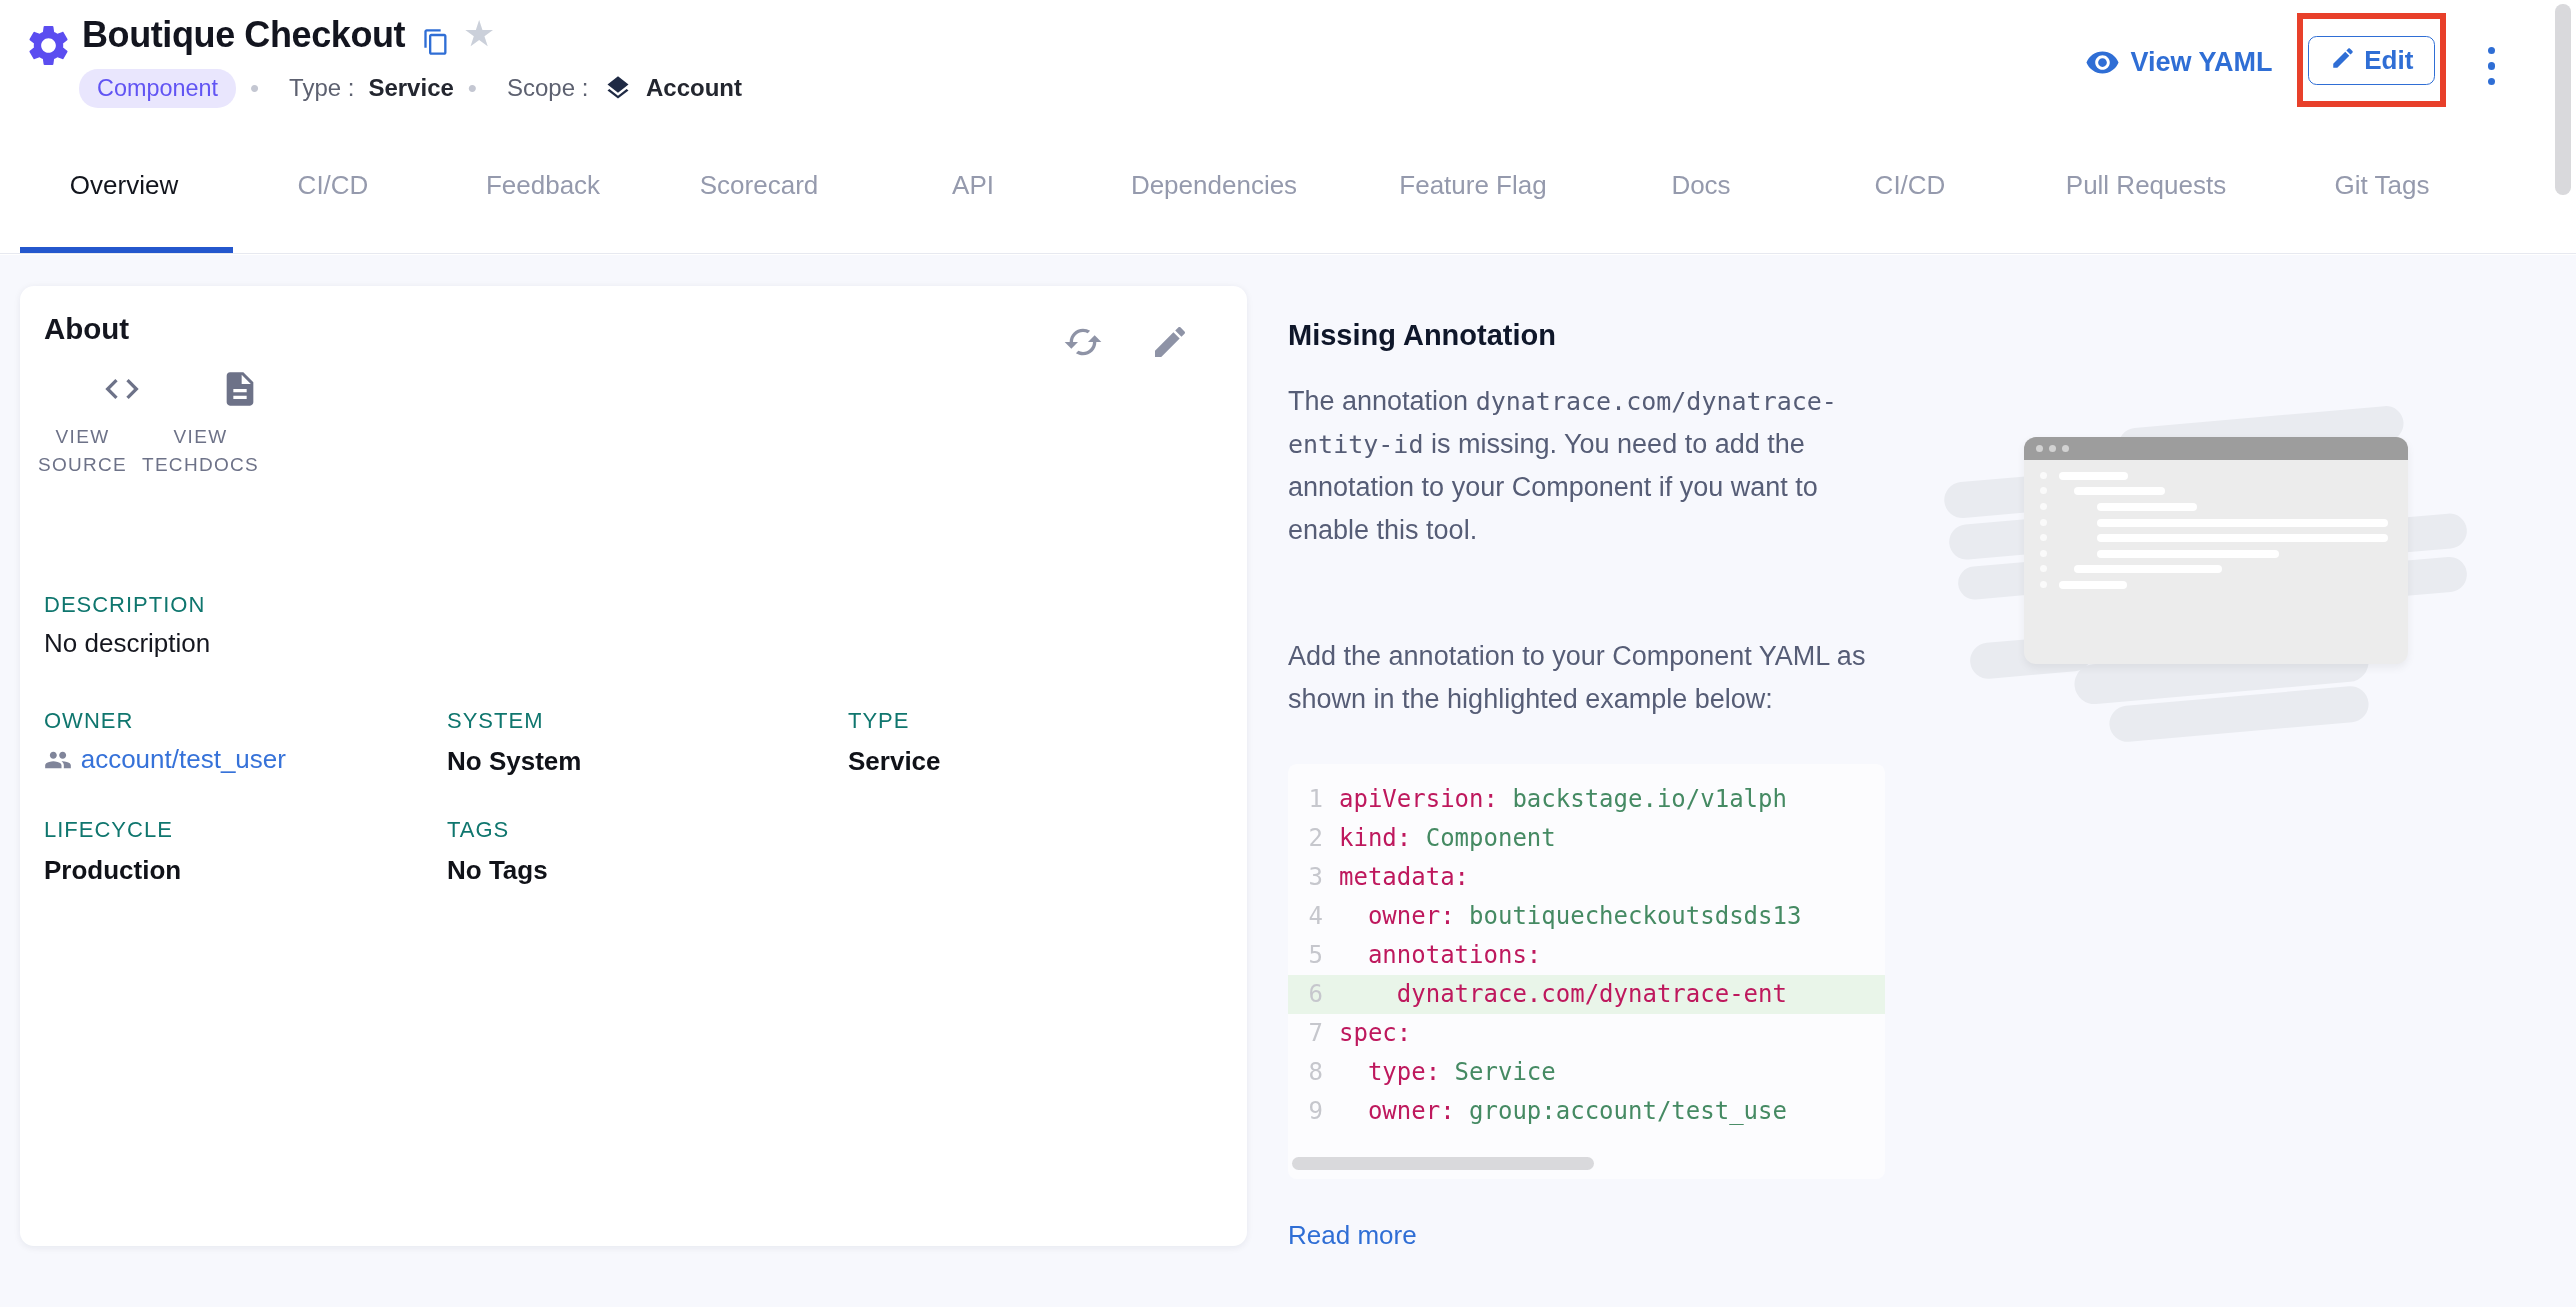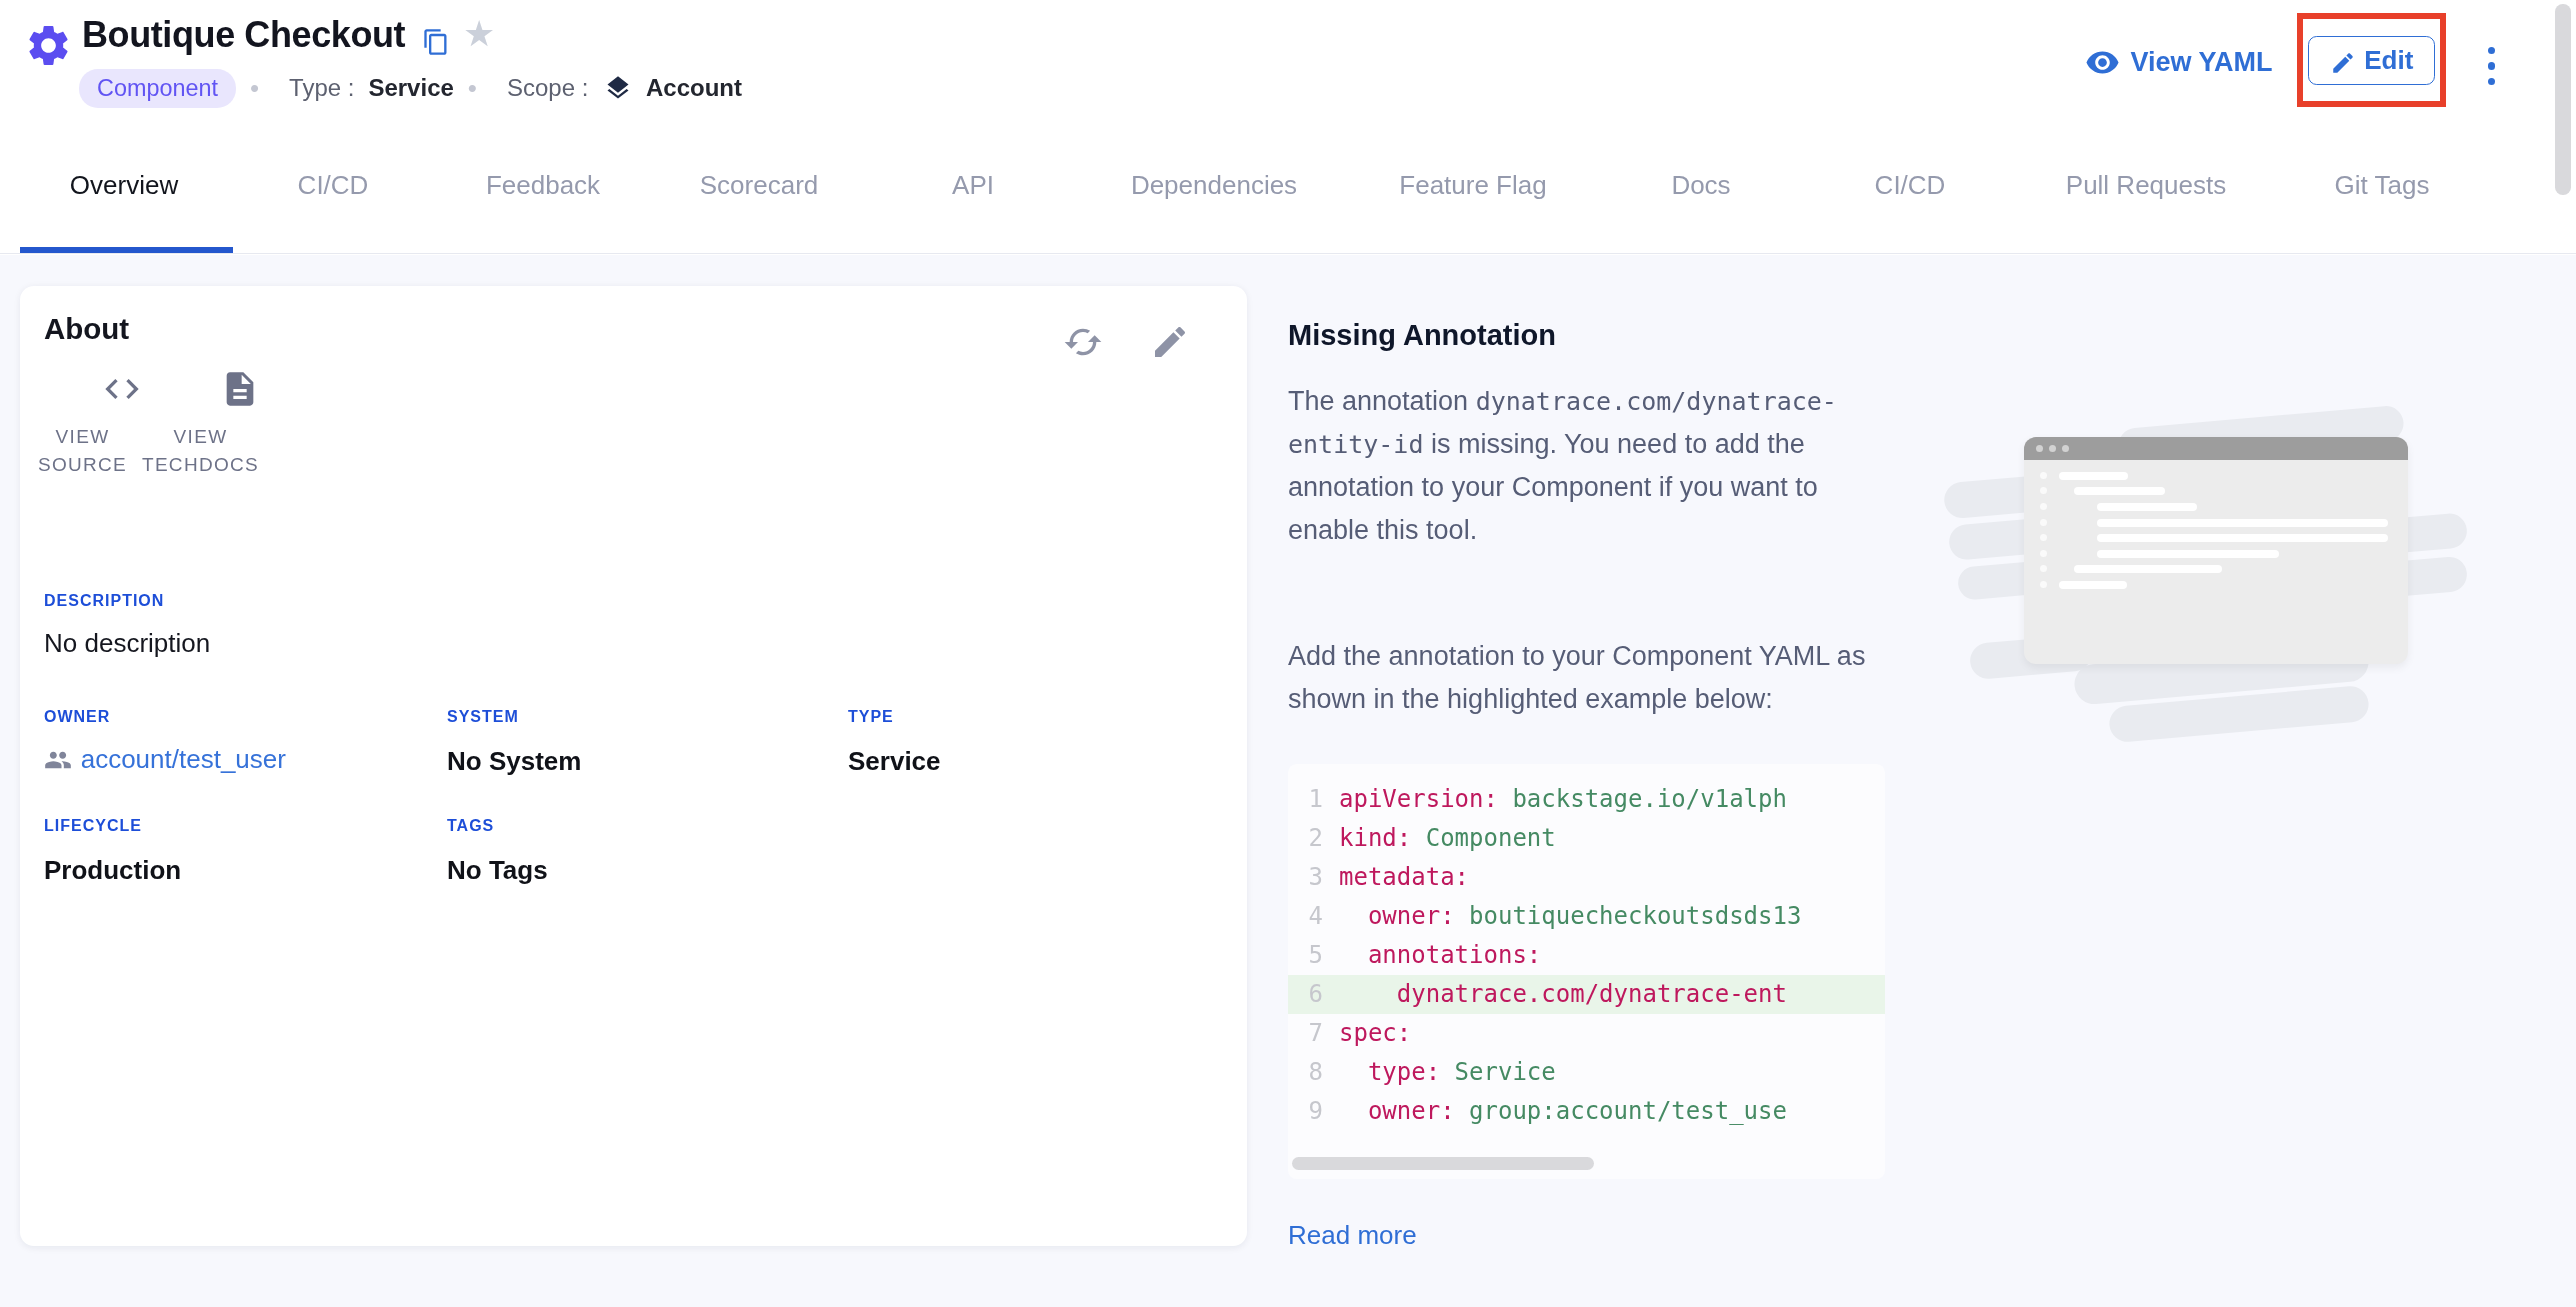--- a/index.html
+++ b/index.html
@@ -16,21 +16,21 @@
   .meta-row { position:absolute; left:79px; top:69px; height:38px; display:flex; align-items:center; gap:14px; }
   .chip { background:#e9e6fd; color:#6154f3; font-size:23.4px; padding:6px 18px; border-radius:19px; font-weight:500; }
   .sep-dot { color:#c4c7d2; font-size:26px; }
   .meta-label { color:#5d6170; font-size:24px;margin-left:16px; }
   .meta-value { color:#23262f; font-size:24px; font-weight:600; }
   .layers-ic { width:28px; height:28px; margin-left:1.7px; }
 
   .view-yaml { position:absolute; left:2085px; top:45px; display:flex; align-items:center; gap:10.4px; cursor:pointer; }
   .view-yaml .vy-label { color:#2f6ed5; font-size:27px; font-weight:700; }
   .red-frame { position:absolute; left:2297px; top:13px; width:149px; height:94px; border:6px solid #e8402a; display:flex; align-items:center; justify-content:center; }
-  .edit-btn { display:flex; align-items:flex-end; gap:8.7px; border:1.7px solid #2f6ed5; background:#fff; border-radius:8.7px; padding:8px 21px; cursor:pointer; }
+  .edit-btn { display:flex; align-items:flex-start; gap:8.7px; border:1.7px solid #2f6ed5; background:#fff; border-radius:8.7px; padding:8px 21px; cursor:pointer; }
   .edit-btn span { color:#2f6ed5; font-size:26px; font-weight:600; }
   .kebab { position:absolute; left:2484px; top:43px; display:flex; flex-direction:column; gap:7.8px; cursor:pointer; padding:3.5px; }
   .kebab i { width:7.8px; height:7.8px; border-radius:50%; background:#2f6ed5; }
 
   
   .tab { position:absolute; top:170px; transform:translateX(-50%); font-size:26px; color:#959aad; cursor:pointer; white-space:nowrap; }
   .tab.active { color:#12151d; font-weight:500; }
   .tab-underline { position:absolute; left:20px; bottom:0; width:213px; height:6px; background:#2457cd; }
 
   
@@ -39,21 +39,21 @@
   
   .card { position:absolute; left:20px; top:31px; width:1227px; height:960px; background:#fff; border-radius:14px; box-shadow:0 1.7px 7px rgba(20,30,60,.07); }
   .card-h { position:absolute; left:24px; top:26px; font-size:29.5px; font-weight:700; color:#14161f; }
   .icon-btn { position:absolute; width:40px; height:40px; cursor:pointer; }
   .refresh-pos { left:1043px; top:36px; }
   .editcard-pos { left:1130px; top:36px; }
   .quick-links { position:absolute; left:3.5px; top:83px; display:flex; }
   .ql-item { width:118px; display:flex; flex-direction:column; align-items:flex-end; cursor:pointer; }
   .ql-item svg { width:40px; height:40px; }
   .ql-label { margin-top:14px; font-size:19px; letter-spacing:1.3px; color:#6d7288; text-align:center; line-height:28px; font-weight:500; }
-  .fld-label { position:absolute; font-size:16px; letter-spacing:1px; color:#1d4ed8; font-weight:700; }
+  .fld-label { position:absolute; font-size:22px; letter-spacing:1px; color:#0f766e; font-weight:400; }
   .fld-value { position:absolute; font-size:26px; color:#101218; font-weight:700; }
   .fld-value.plain { font-weight:400; color:#15171f; }
   .owner-val { position:absolute; display:flex; align-items:center; gap:8.7px; }
   .owner-val svg { width:28px; height:28px; }
   .owner-link { color:#3672d9; font-size:26px; cursor:pointer; }
 
   
   .ann-h { position:absolute; left:1288px; top:64px; font-size:29px; font-weight:700; color:#0f172a; }
   .ann-p { position:absolute; left:1288px; width:601px; font-size:27px; color:#565d76; line-height:43px; }
   .p1 { top:125px; }

